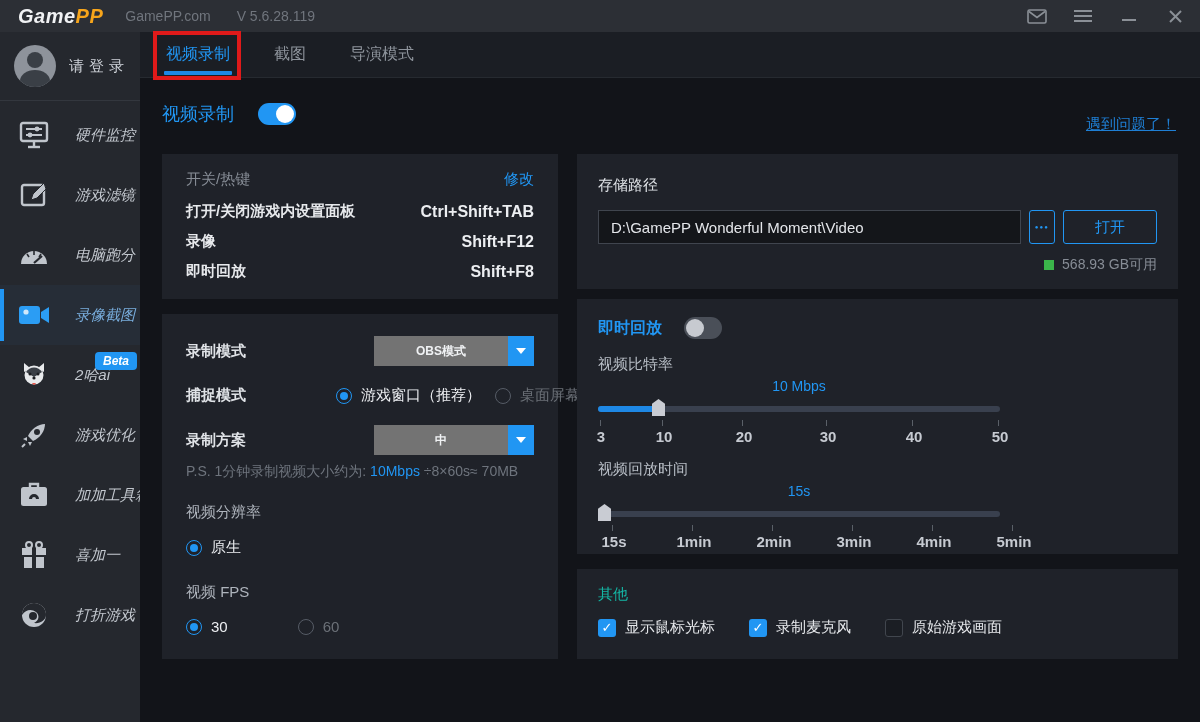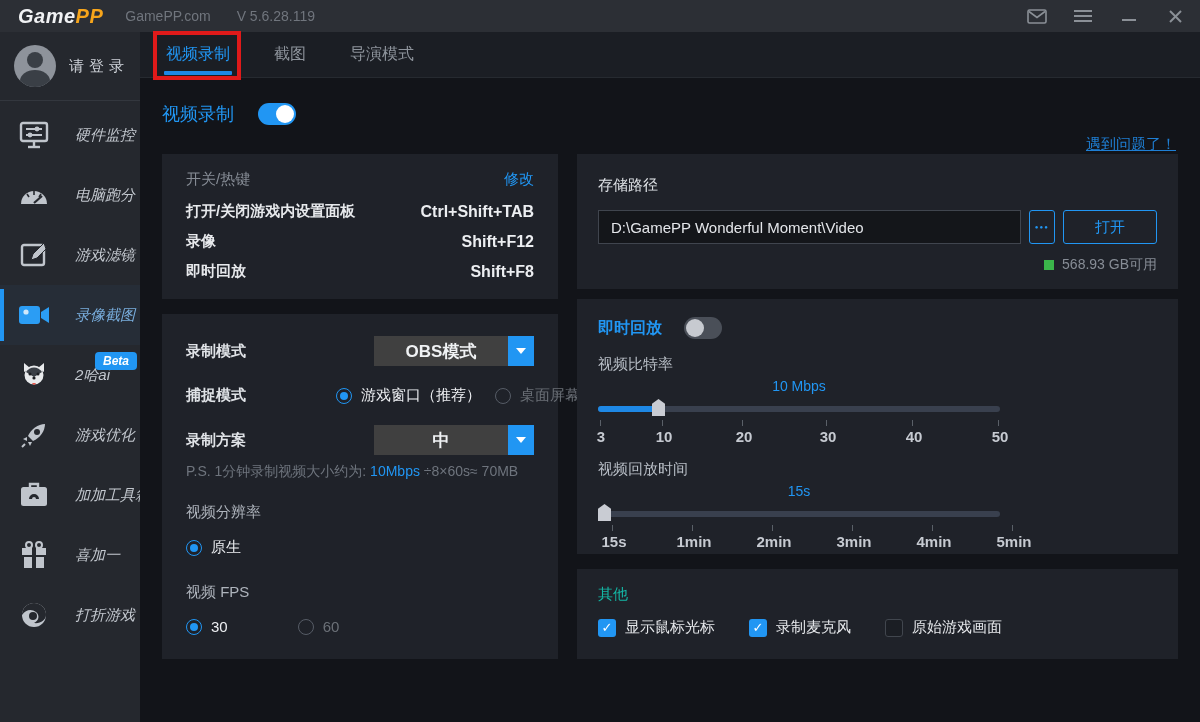--- a/index.html
+++ b/index.html
@@ -41,21 +41,21 @@
     padding-left:24px; gap:40px; border-bottom:1px solid #262a30; }
   .tab { position:relative; height:46px; display:flex; align-items:center; font-size:16px; color:#8d939b; cursor:pointer; padding:0 2px; }
   .tab.active { color:#2196f3; }
   .tab.active::after { content:""; position:absolute; left:0; right:0; bottom:3px; height:4px; background:#1e88e5; border-radius:1px; }
   .anno-box { position:absolute; left:13px; top:-1px; width:88px; height:49px; border:4px solid #e01a1a; z-index:9; pointer-events:none; }
 
   .content { position:relative; width:1060px; height:643px; background:#121419; padding:18px 22px 0 22px; }
   .page-head { position:relative; height:58px; }
   .ph-left { display:flex; align-items:center; gap:24px; padding-top:6px; }
   .page-title { color:#2196f3; font-size:18px; }
-  .help-link { position:absolute; right:2px; bottom:0; color:#1f7fd4; font-size:15px; text-decoration:underline; cursor:pointer; }
+  .help-link { position:absolute; right:2px; bottom:20px; color:#1f7fd4; font-size:15px; text-decoration:underline; cursor:pointer; }
 
   .cols { display:flex; gap:19px; }
   .col-l { width:396px; }
   .col-r { width:601px; }
   .panel { background:#1f2229; }
 
   
   .toggle { width:38px; height:22px; border-radius:11px; position:relative; cursor:pointer; flex:0 0 38px; }
   .toggle.on { background:#2196f3; }
   .toggle.on::after { content:""; position:absolute; right:2px; top:2px; width:18px; height:18px; border-radius:50%; background:#fff; }
@@ -70,21 +70,21 @@
   .hot-row { display:flex; justify-content:space-between; align-items:center; margin-bottom:11px; }
   .hot-lbl { color:#e7e9ec; font-size:15px; font-weight:700; }
   .hot-val { color:#eceef1; font-size:16px; font-weight:700; }
 
   
   .p-rec { height:345px; padding:22px 24px; }
   .rec-row { display:flex; align-items:center; margin-bottom:20px; }
   .rec-lbl { width:150px; color:#dfe2e6; font-size:15px; font-weight:700; flex:0 0 150px; }
   .rec-ctrl { flex:1; display:flex; justify-content:flex-end; align-items:center; }
   .dropdown { display:flex; height:30px; cursor:pointer; }
-  .dd-val { width:134px; background:#404040; color:#f0f2f4; font-size:17px; font-weight:700;
+  .dd-val { width:134px; background:#737373; color:#f0f2f4; font-size:12px; font-weight:700;
     display:flex; align-items:center; justify-content:center; }
   .dd-btn { width:26px; background:#2196f3; display:flex; align-items:center; justify-content:center; }
   .dd-btn::after { content:""; width:0; height:0; border-left:5px solid transparent; border-right:5px solid transparent; border-top:6px solid #fff; }
   .radio { width:16px; height:16px; border-radius:50%; flex:0 0 16px; position:relative; }
   .radio.sel { border:1px solid #2196f3; }
   .radio.sel::after { content:""; position:absolute; left:3px; top:3px; width:8px; height:8px; border-radius:50%; background:#2196f3; }
   .radio.un { border:1px solid #565c66; }
   .r-item { display:flex; align-items:center; gap:9px; }
   .r-lbl { color:#eceef1; font-size:15px; font-weight:400; white-space:nowrap; }
   .r-lbl.dim { color:#6b7077; font-weight:400; }
@@ -193,41 +193,41 @@
             <circle cx="11" cy="14" r="2.4" fill="#c0c5cc"></circle>
             <line x1="15" y1="20" x2="15" y2="25" stroke="#c0c5cc" stroke-width="2.4"></line>
             <line x1="9" y1="26" x2="21" y2="26" stroke="#c0c5cc" stroke-width="2.4"></line>
           </svg>
       </span>
       <span class="lbl">硬件监控</span>
     </div>
 
     <div class="side-item">
       <span class="side-ic">
+        <svg width="30" height="28" viewBox="0 0 30 28">
+            <rect x="3" y="4" width="22" height="20" rx="2" fill="none" stroke="#c0c5cc" stroke-width="2.4"></rect>
+            <path d="M25 2 L14 13 L12 19 L18 17 L27 8 Z" fill="#c0c5cc" stroke="#25282e" stroke-width="1"></path>
+          </svg>
+      </span>
+      <span class="lbl">游戏滤镜</span>
+    </div>
+
+    <div class="side-item">
+      <span class="side-ic">
         <svg width="32" height="22" viewBox="0 0 32 22">
             <path d="M3 20 A13 13 0 0 1 29 20 Z" fill="#c0c5cc"></path>
             <g stroke="#25282e" stroke-width="1.6">
               <line x1="16" y1="7" x2="16" y2="11"></line>
               <line x1="9" y1="10" x2="11" y2="13"></line>
               <line x1="23" y1="10" x2="21" y2="13"></line>
             </g>
             <line x1="16" y1="19" x2="24" y2="12" stroke="#25282e" stroke-width="2.2"></line>
           </svg>
       </span>
       <span class="lbl">电脑跑分</span>
-    </div>
-
-    <div class="side-item">
-      <span class="side-ic">
-        <svg width="30" height="28" viewBox="0 0 30 28">
-            <rect x="3" y="4" width="22" height="20" rx="2" fill="none" stroke="#c0c5cc" stroke-width="2.4"></rect>
-            <path d="M25 2 L14 13 L12 19 L18 17 L27 8 Z" fill="#c0c5cc" stroke="#25282e" stroke-width="1"></path>
-          </svg>
-      </span>
-      <span class="lbl">游戏滤镜</span>
     </div>
 
     <div class="side-item active">
       <span class="side-ic">
         <svg width="32" height="22" viewBox="0 0 32 22">
             <rect x="1" y="2" width="21" height="18" rx="3" fill="#2b9df4"></rect>
             <path d="M23 8 L31 3 L31 19 L23 14 Z" fill="#2b9df4"></path>
             <circle cx="8" cy="8" r="2.6" fill="#cfe8fb"></circle>
           </svg>
       </span>

